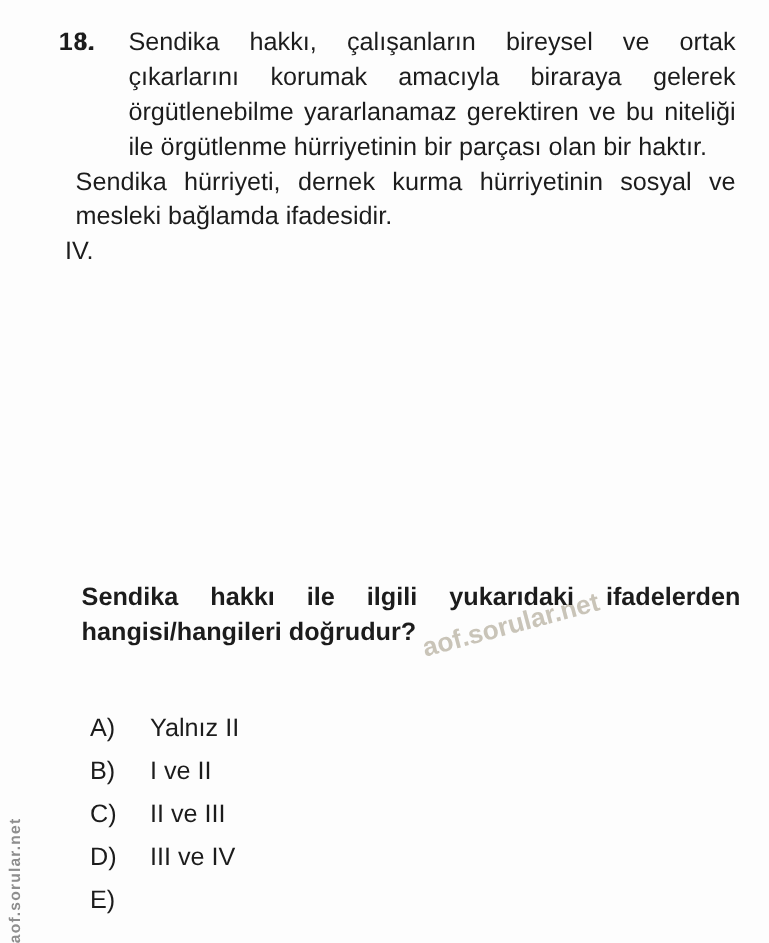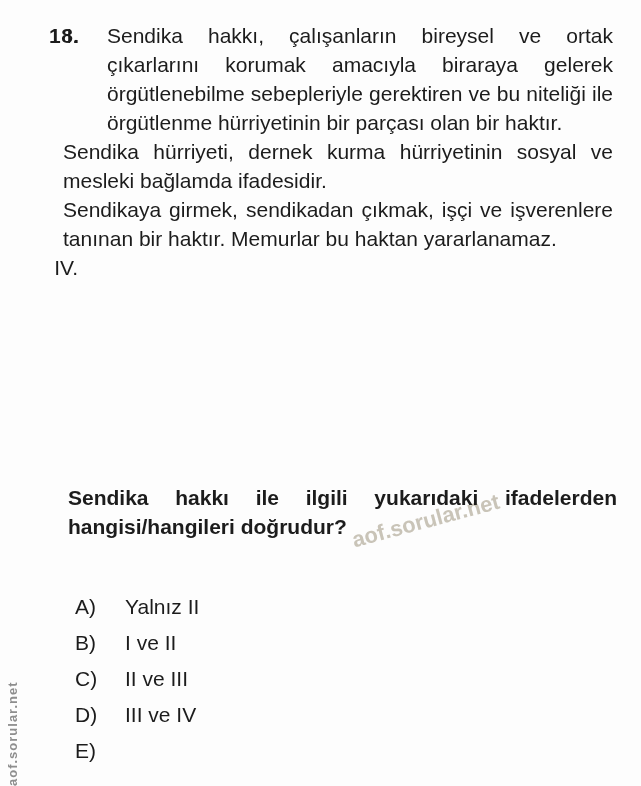--- a/index.html
+++ b/index.html
@@ -103,27 +103,26 @@
 
   <div class="wm-diag">aof.sorular.net</div>
 
   <div class="wm-vert">aof.sorular.net</div>
 
   <div class="qnum">18.</div>
 
   <div class="statements">
     <div class="stmt">
       <span class="stmt-num">I.</span>
-      <span class="stmt-text">Sendika hakkı, çalışanların bireysel ve ortak çıkarlarını korumak amacıyla biraraya gelerek örgütlenebilme sebepleriyle gerektiren ve bu niteliği ile örgütlenme hürriyetinin bir parçası olan bir haktır.</span>
+      <span class="stmt-text">Sendika hakkı, çalışanların bireysel ve ortak çıkarlarını korumak amacıyla biraraya gelerek örgütlenebilme yararlanamaz gerektiren ve bu niteliği ile örgütlenme hürriyetinin bir parçası olan bir haktır.</span>
     </div>
     <div class="stmt">
       <span class="stmt-text">Sendika hürriyeti, dernek kurma hürriyetinin sosyal ve mesleki bağlamda ifadesidir.</span>
     </div>
     <div class="stmt">
-      <span class="stmt-text">Sendikaya girmek, sendikadan çıkmak, işçi ve işverenlere tanınan bir haktır. Memurlar bu haktan yararlanamaz.</span>
     </div>
     <div class="stmt">
       <span class="stmt-num">IV.</span>
     </div>
   </div>
 
   <div class="prompt">Sendika hakkı ile ilgili yukarıdaki ifadelerden hangisi/hangileri doğrudur?</div>
 
   <div class="options">
     <div class="opt">

